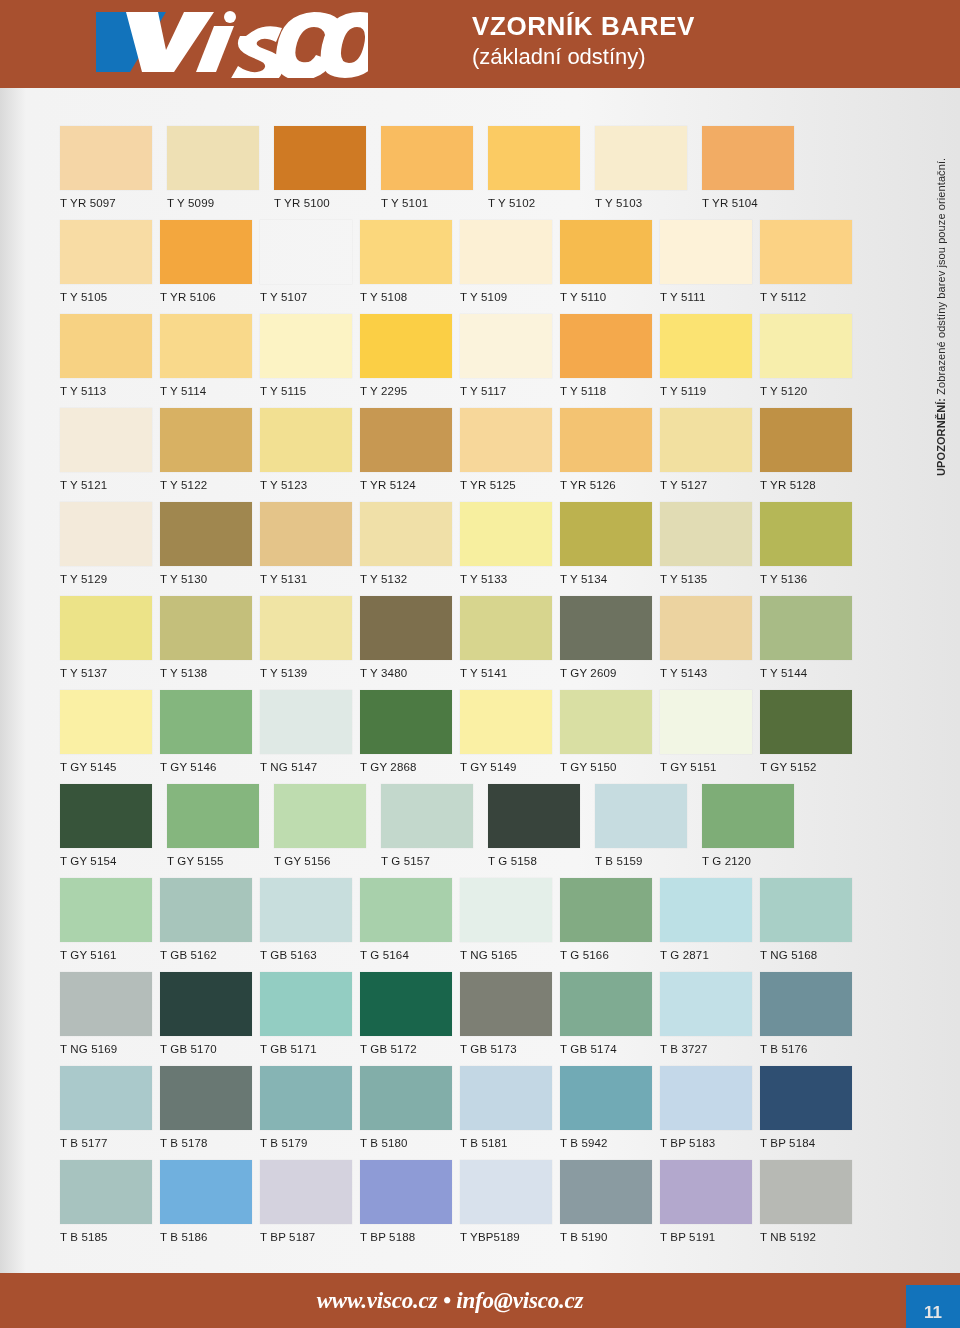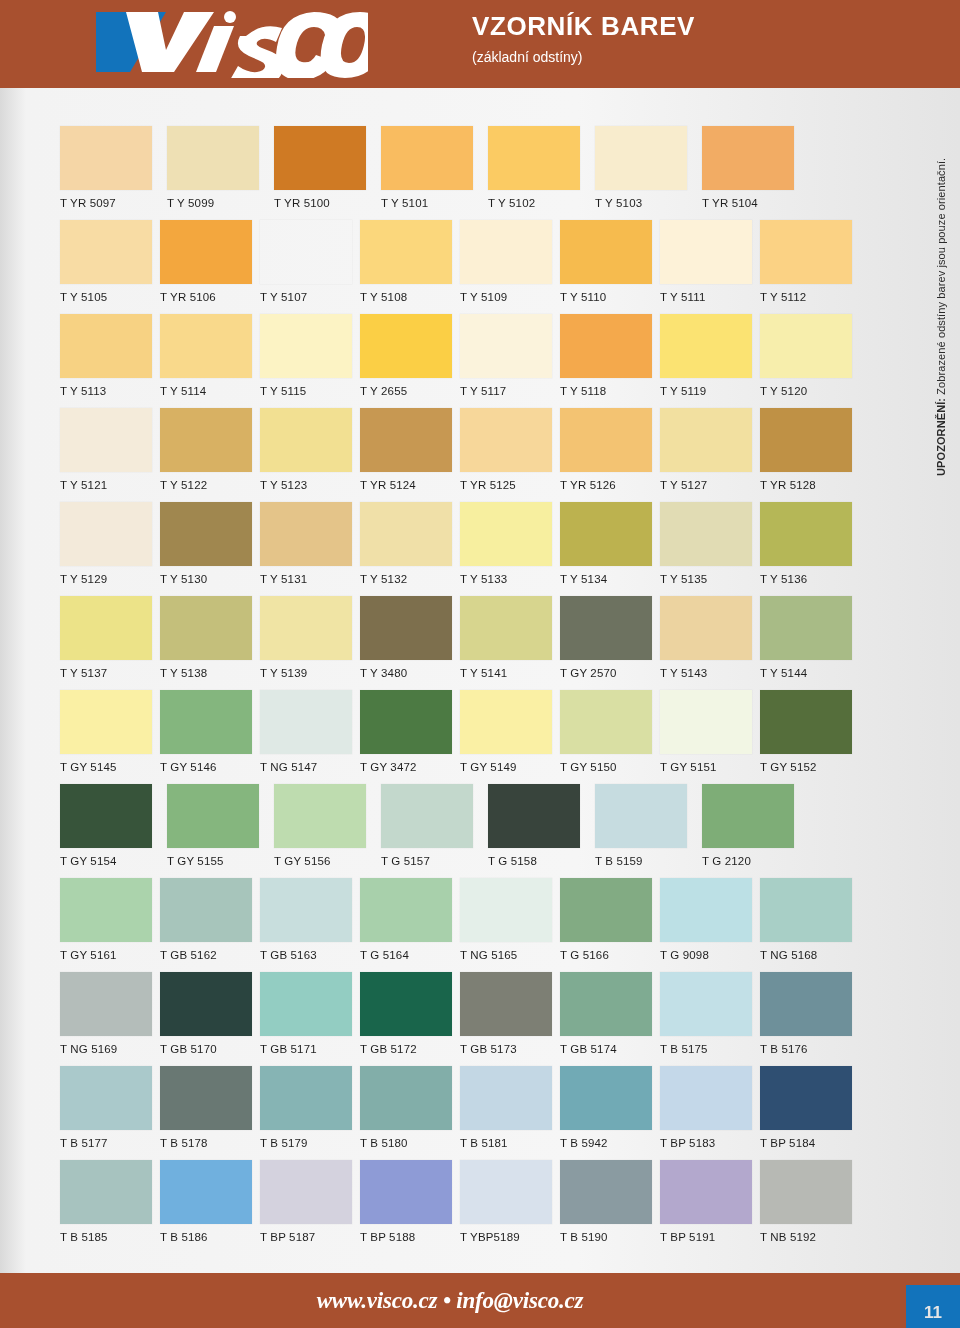--- a/index.html
+++ b/index.html
@@ -29,21 +29,21 @@
   .logo-svg { display: block; }
   .header-titles {
     position: absolute; left: 472px; top: 10px;
     color: #ffffff;
   }
   .header-title {
     font-size: 26px; font-weight: bold; letter-spacing: 0.6px;
     line-height: 32px; color: #ffffff;
   }
   .header-sub {
-    font-size: 14px; font-weight: normal; line-height: 30px;
+    font-size: 22px; font-weight: normal; line-height: 30px;
     color: #ffffff;
   }
 
   
   .sheet {
     position: absolute; left: 0; top: 88px;
     width: 960px; height: 1185px;
     background: linear-gradient(to bottom, #e6e6e6 0%, #ececec 6%, #f1f1f1 40%, #eeeeee 100%);
   }
   .sheet-inner {
@@ -229,21 +229,21 @@
           <div class="cell">
             <div class="swatch" style="background: rgb(249, 217, 139);"></div>
             <div class="cap">T Y 5114</div>
           </div>
           <div class="cell">
             <div class="swatch" style="background: rgb(252, 243, 196);"></div>
             <div class="cap">T Y 5115</div>
           </div>
           <div class="cell">
             <div class="swatch" style="background: rgb(251, 207, 69);"></div>
-            <div class="cap">T Y 2655</div>
+            <div class="cap">T Y 2295</div>
           </div>
           <div class="cell">
             <div class="swatch" style="background: rgb(251, 243, 220);"></div>
             <div class="cap">T Y 5117</div>
           </div>
           <div class="cell">
             <div class="swatch" style="background: rgb(244, 169, 76);"></div>
             <div class="cap">T Y 5118</div>
           </div>
           <div class="cell">
@@ -339,21 +339,21 @@
           <div class="cell">
             <div class="swatch" style="background: rgb(125, 111, 77);"></div>
             <div class="cap">T Y 3480</div>
           </div>
           <div class="cell">
             <div class="swatch" style="background: rgb(215, 213, 142);"></div>
             <div class="cap">T Y 5141</div>
           </div>
           <div class="cell">
             <div class="swatch" style="background: rgb(109, 114, 96);"></div>
-            <div class="cap">T GY 2570</div>
+            <div class="cap">T GY 2609</div>
           </div>
           <div class="cell">
             <div class="swatch" style="background: rgb(236, 211, 160);"></div>
             <div class="cap">T Y 5143</div>
           </div>
           <div class="cell">
             <div class="swatch" style="background: rgb(168, 187, 134);"></div>
             <div class="cap">T Y 5144</div>
           </div>
         </div>
@@ -365,21 +365,21 @@
           <div class="cell">
             <div class="swatch" style="background: rgb(132, 182, 126);"></div>
             <div class="cap">T GY 5146</div>
           </div>
           <div class="cell">
             <div class="swatch" style="background: rgb(223, 233, 229);"></div>
             <div class="cap">T NG 5147</div>
           </div>
           <div class="cell">
             <div class="swatch" style="background: rgb(76, 122, 67);"></div>
-            <div class="cap">T GY 3472</div>
+            <div class="cap">T GY 2868</div>
           </div>
           <div class="cell">
             <div class="swatch" style="background: rgb(250, 240, 164);"></div>
             <div class="cap">T GY 5149</div>
           </div>
           <div class="cell">
             <div class="swatch" style="background: rgb(217, 223, 163);"></div>
             <div class="cap">T GY 5150</div>
           </div>
           <div class="cell">
@@ -441,21 +441,21 @@
           <div class="cell">
             <div class="swatch" style="background: rgb(228, 239, 233);"></div>
             <div class="cap">T NG 5165</div>
           </div>
           <div class="cell">
             <div class="swatch" style="background: rgb(130, 171, 131);"></div>
             <div class="cap">T G 5166</div>
           </div>
           <div class="cell">
             <div class="swatch" style="background: rgb(188, 224, 229);"></div>
-            <div class="cap">T G 9098</div>
+            <div class="cap">T G 2871</div>
           </div>
           <div class="cell">
             <div class="swatch" style="background: rgb(168, 207, 198);"></div>
             <div class="cap">T NG 5168</div>
           </div>
         </div>
         <div class="row">
           <div class="cell">
             <div class="swatch" style="background: rgb(180, 189, 186);"></div>
             <div class="cap">T NG 5169</div>
@@ -475,21 +475,21 @@
           <div class="cell">
             <div class="swatch" style="background: rgb(125, 127, 116);"></div>
             <div class="cap">T GB 5173</div>
           </div>
           <div class="cell">
             <div class="swatch" style="background: rgb(127, 171, 146);"></div>
             <div class="cap">T GB 5174</div>
           </div>
           <div class="cell">
             <div class="swatch" style="background: rgb(194, 224, 231);"></div>
-            <div class="cap">T B 5175</div>
+            <div class="cap">T B 3727</div>
           </div>
           <div class="cell">
             <div class="swatch" style="background: rgb(110, 144, 154);"></div>
             <div class="cap">T B 5176</div>
           </div>
         </div>
         <div class="row">
           <div class="cell">
             <div class="swatch" style="background: rgb(170, 201, 203);"></div>
             <div class="cap">T B 5177</div>

